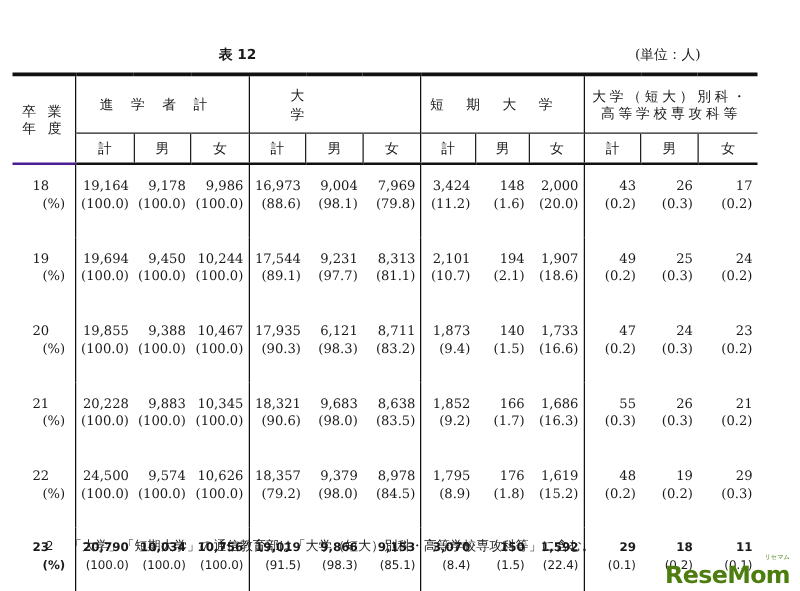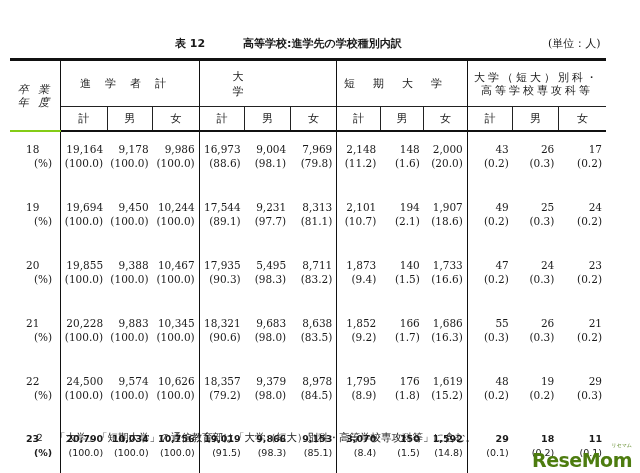--- a/index.html
+++ b/index.html
@@ -1,48 +1,47 @@
 <!DOCTYPE html>
 <html><head>
 <meta charset="utf-8">
 <style>
   html, body { margin:0; padding:0; background:#ffffff; }
   body { width:640px; height:473px; position:relative; overflow:hidden;
          font-family:"DejaVu Serif","Liberation Serif",serif; color:#1a1a1a; }
   .caption { position:absolute; top:36px; left:0; width:640px; height:16px; font-size:11px; }
   .caption .tno { position:absolute; left:175px; font-weight:bold; font-family:"DejaVu Sans","Liberation Sans",sans-serif; }
   .caption .ttl { position:absolute; left:243px; font-weight:bold; font-family:"DejaVu Sans","Liberation Sans",sans-serif; }
-  .caption .unit { position:absolute; left:548px; }
+  .caption .unit { position:absolute; left:508px; }
   table.main { position:absolute; left:10px; top:58px; width:596px; border-collapse:collapse; table-layout:fixed; font-size:10.5px; }
   table.main th, table.main td { padding:0; }
   table.main thead tr.g th { height:45px; border-top:3px solid #111; font-weight:normal; font-size:11px; }
   table.main thead tr.s th { height:23px; border-top:1px solid #222; border-bottom:2px solid #111; font-weight:normal; font-size:11px; }
   .bl { border-left:1px solid #222; }
   .blg { border-left:1.5px solid #111; }
-  th.yr { font-size:11px; line-height:13px; letter-spacing:3px; border-bottom:2px solid #84cc16;font-style:italic; }
+  th.yr { font-size:11px; line-height:13px; letter-spacing:3px; border-bottom:2px solid #4c1d95; }
   .grp { letter-spacing:14px; }
   .grp-sm { letter-spacing:3px; line-height:13px; font-size:11px; }
   tbody td { height:48px; vertical-align:top; padding-top:10px !important; text-align:right; padding-right:4px !important; line-height:14px; white-space:nowrap; }
   tbody td.y { text-align:left; padding-left:16px !important; padding-right:0 !important; }
   tbody td.y .pc { display:block; padding-left:8px; }
   tbody tr.last td { font-family:"DejaVu Sans","Liberation Sans",sans-serif; font-weight:bold; font-size:9.5px; border-bottom:3px solid #111; height:52px; }
   tbody tr.last td .p { font-weight:normal; }
   .v { display:block; }
   .p { display:block; }
   .notes { position:absolute; left:8px; top:426px; font-size:10.5px; line-height:22px; }
   .notes .n2 { padding-left:26px; }
   .logo { position:absolute; left:532px; top:449px; font-family:"DejaVu Sans","Liberation Sans",sans-serif; font-weight:bold; font-size:19px; color:#4d7c0f; letter-spacing:-0.5px; }
   .logo .kana { position:absolute; right:0; top:-7px; font-size:5px; letter-spacing:0; font-weight:normal; }
 </style>
 </head>
 <body>
 
 <div class="caption">
   <span class="tno">表 12</span>
-  <span class="ttl">高等学校:進学先の学校種別内訳</span>
   <span class="unit">(単位：人)</span>
 </div>
 
 <table class="main">
   <colgroup>
     <col style="width:50px">
     <col style="width:46px">
       <col style="width:45px">
       <col style="width:46px">
     <col style="width:45px">
@@ -108,21 +107,21 @@
         </td>
         <td class="">
           <span class="v">9,004</span>
           <span class="p">(98.1)</span>
         </td>
         <td class="">
           <span class="v">7,969</span>
           <span class="p">(79.8)</span>
         </td>
         <td class="blg">
-          <span class="v">2,148</span>
+          <span class="v">3,424</span>
           <span class="p">(11.2)</span>
         </td>
         <td class="">
           <span class="v">148</span>
           <span class="p">(1.6)</span>
         </td>
         <td class="">
           <span class="v">2,000</span>
           <span class="p">(20.0)</span>
         </td>
@@ -208,21 +207,21 @@
         </td>
         <td class="">
           <span class="v">10,467</span>
           <span class="p">(100.0)</span>
         </td>
         <td class="blg">
           <span class="v">17,935</span>
           <span class="p">(90.3)</span>
         </td>
         <td class="">
-          <span class="v">5,495</span>
+          <span class="v">6,121</span>
           <span class="p">(98.3)</span>
         </td>
         <td class="">
           <span class="v">8,711</span>
           <span class="p">(83.2)</span>
         </td>
         <td class="blg">
           <span class="v">1,873</span>
           <span class="p">(9.4)</span>
         </td>
@@ -387,21 +386,21 @@
         <td class="blg">
           <span class="v">3,070</span>
           <span class="p">(8.4)</span>
         </td>
         <td class="">
           <span class="v">150</span>
           <span class="p">(1.5)</span>
         </td>
         <td class="">
           <span class="v">1,592</span>
-          <span class="p">(14.8)</span>
+          <span class="p">(22.4)</span>
         </td>
         <td class="blg">
           <span class="v">29</span>
           <span class="p">(0.1)</span>
         </td>
         <td class="">
           <span class="v">18</span>
           <span class="p">(0.2)</span>
         </td>
         <td class="">

